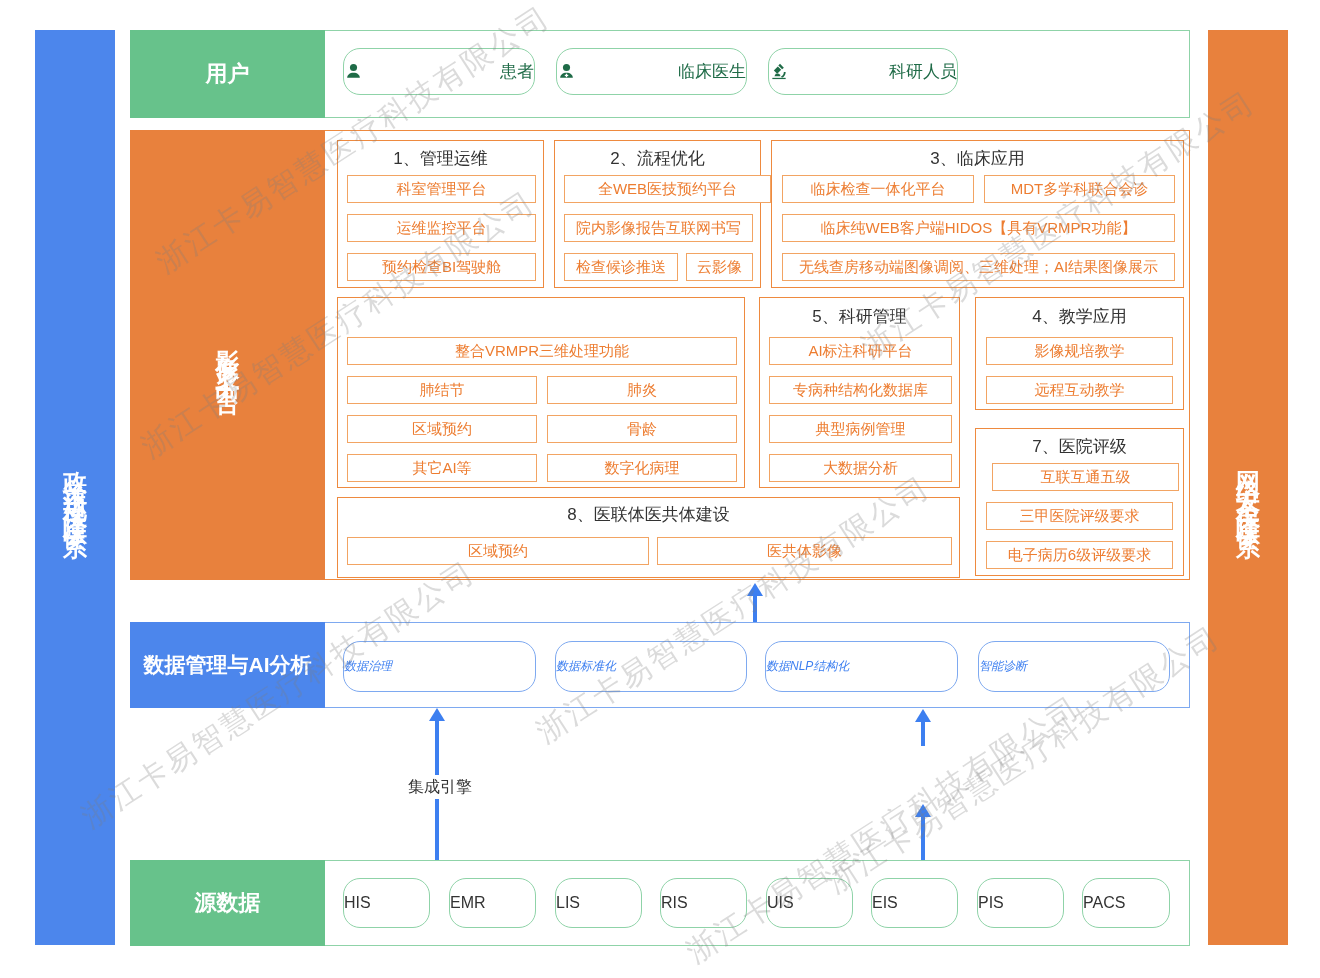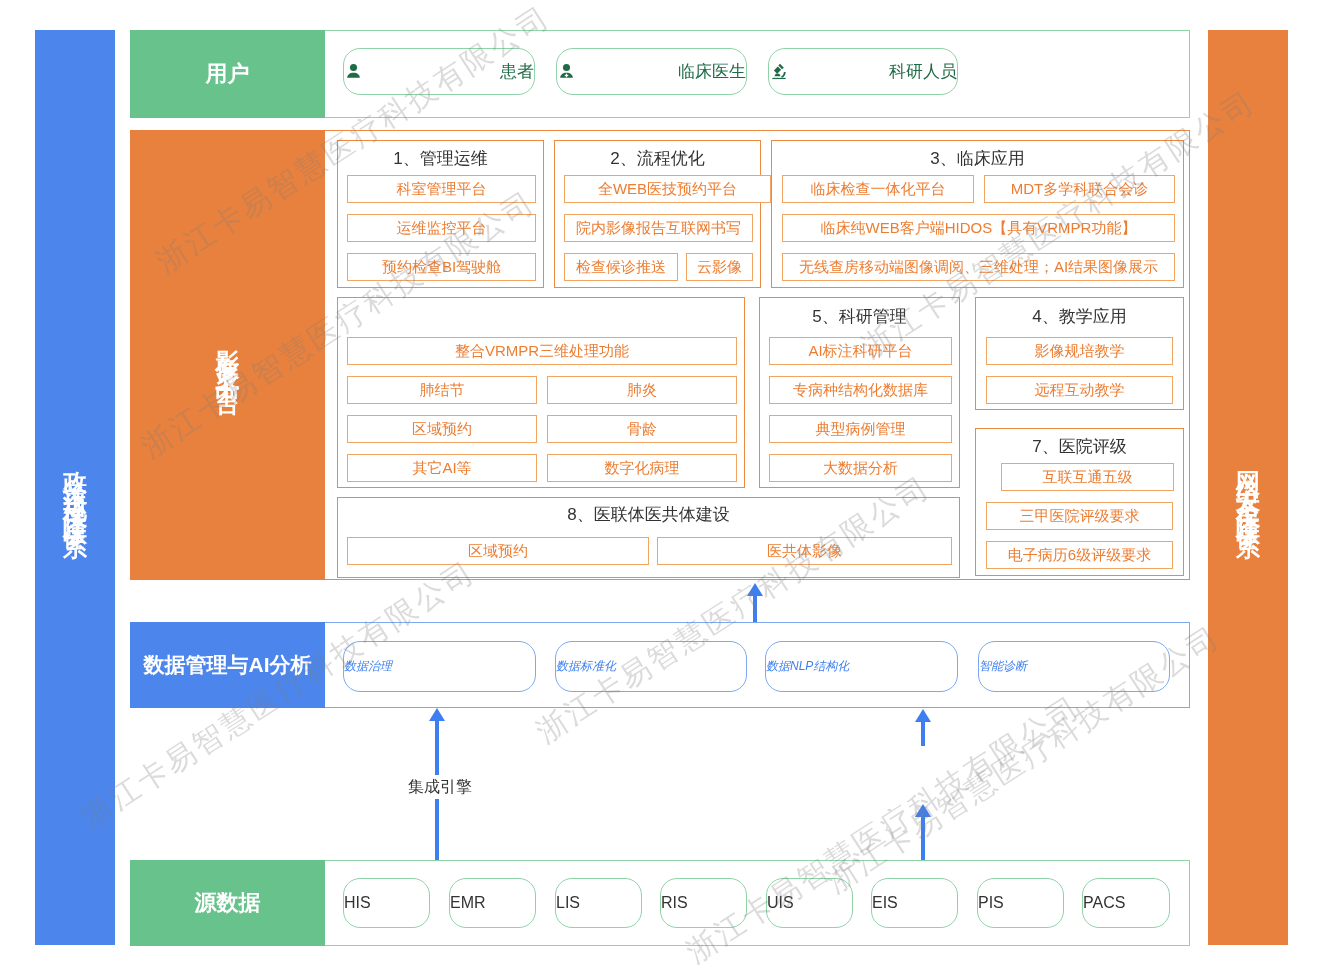--- a/index.html
+++ b/index.html
@@ -132,21 +132,21 @@
   </div>
 
   <div class="sec" style="left:975px;top:297px;width:209px;height:113px">
     <div class="sec-title" style="top:7px">4、教学应用</div>
     <div class="o-item" style="left:10px;top:39px;width:187px">影像规培教学</div>
     <div class="o-item" style="left:10px;top:78px;width:187px">远程互动教学</div>
   </div>
 
   <div class="sec" style="left:975px;top:428px;width:209px;height:148px">
     <div class="sec-title" style="top:6px">7、医院评级</div>
-    <div class="o-item" style="left:25px;top:34px;width:173px">互联互通五级</div>
+    <div class="o-item" style="left:16px;top:34px;width:187px">互联互通五级</div>
     <div class="o-item" style="left:10px;top:73px;width:187px">三甲医院评级要求</div>
     <div class="o-item" style="left:10px;top:112px;width:187px">电子病历6级评级要求</div>
   </div>
 
   <div class="sec" style="left:337px;top:497px;width:623px;height:81px">
     <div class="sec-title" style="top:5px">8、医联体医共体建设</div>
     <div class="o-item" style="left:9px;top:39px;width:302px">区域预约</div>
     <div class="o-item" style="left:319px;top:39px;width:295px">医共体影像</div>
   </div>
 

